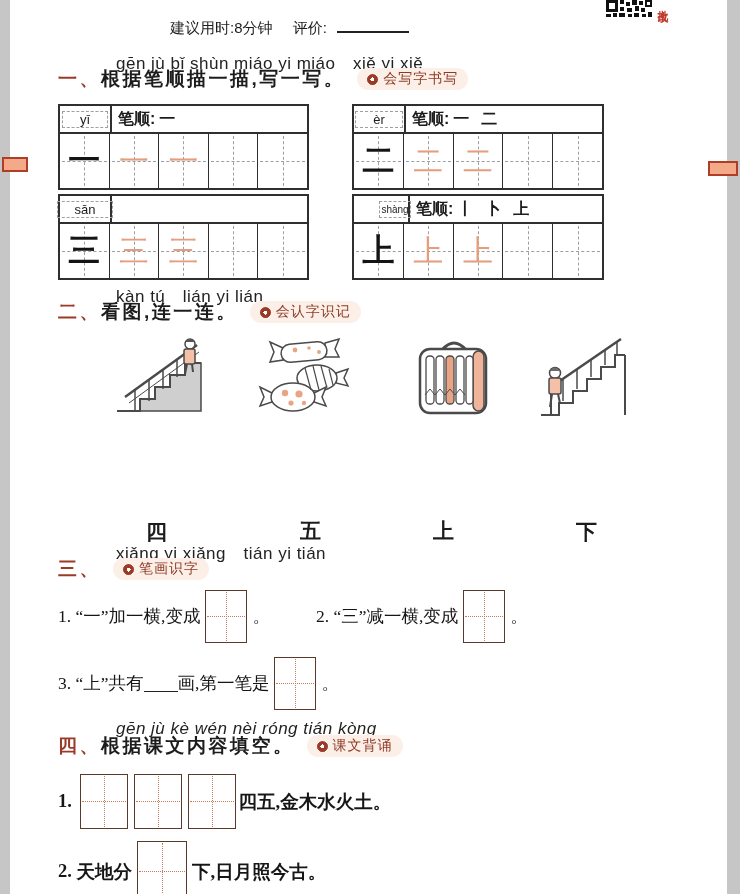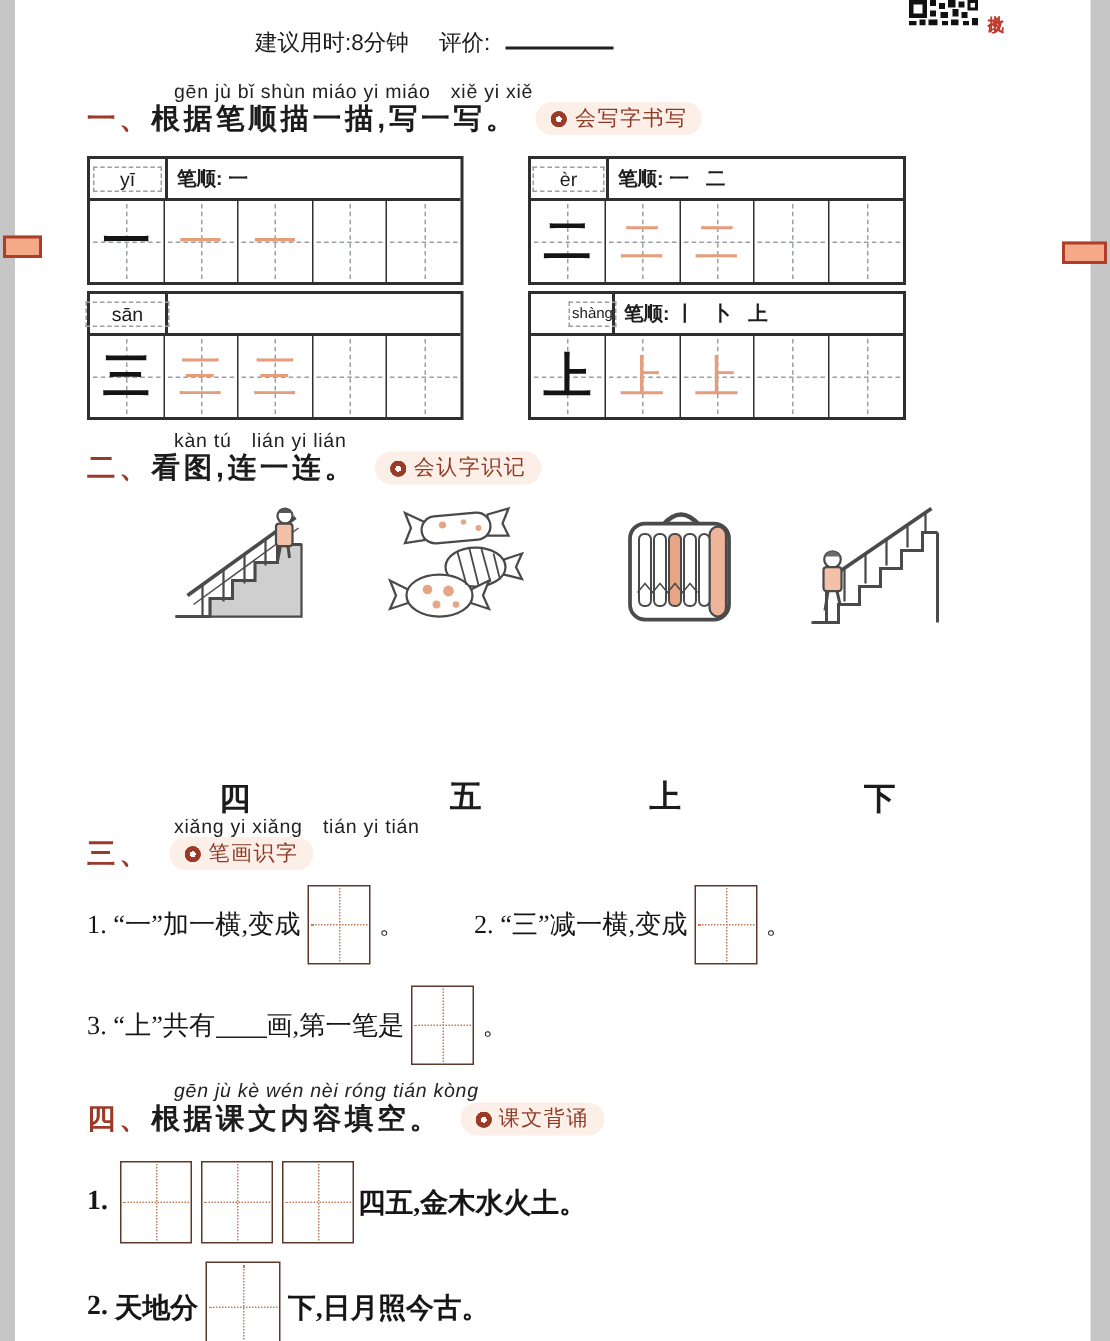--- a/index.html
+++ b/index.html
@@ -15,38 +15,38 @@
   .tab.r{right:2px;top:161px;width:26px;}
 
   .qr{position:absolute;left:606px;top:0;width:46px;height:17px;}
   .qr-label{position:absolute;left:656px;top:1px;writing-mode:vertical-rl;
             font-size:11px;line-height:13px;color:#c0392b;font-weight:bold;
             font-family:"Liberation Serif",serif;letter-spacing:2px;}
 
   .hdr-line{position:absolute;left:170px;top:17px;font-size:15px;font-weight:normal;white-space:nowrap;}
   .u-line{display:inline-block;width:72px;border-bottom:2px solid #222;height:14px;margin-left:6px;}
 
-  .pinyin{position:absolute;font-size:13px;letter-spacing:.5px;color:#222;white-space:nowrap;}
+  .pinyin{position:absolute;font-size:17px;letter-spacing:.5px;color:#222;white-space:nowrap;}
   .sec-head{position:absolute;display:flex;align-items:center;white-space:nowrap;
             font-size:19px;font-weight:bold;letter-spacing:2.5px;}
   .sec-num{color:#9c3a28;}
   .badge{display:inline-flex;align-items:center;gap:5px;margin-left:12px;
          background:#fcefe8;border-radius:12px;padding:2px 10px;
          font-size:14px;font-weight:normal;letter-spacing:1px;color:#8e3b25;
          font-family:"Liberation Serif",serif;}
   .badge-icon{width:11px;height:11px;border-radius:50%;flex:0 0 auto;
               background:radial-gradient(circle at center,#ffffff 0 2px,#9c3a28 2px 5.5px,#fcefe8 5.5px);}
 
   
   .wgrid{position:absolute;width:247px;border:2px solid #2f2f2f;background:#fff;}
   .wg-head{display:flex;height:26px;border-bottom:2px solid #2f2f2f;align-items:center;}
   .wg-pyc{width:50px;height:100%;border-right:2px solid #2f2f2f;display:flex;
           align-items:center;justify-content:center;}
   .wg-py{border:1px dashed #9aa0a6;padding:0 17px;font-size:13px;line-height:15px;}
-  .wg-bs{flex:1;padding-left:6px;font-size:13px;font-weight:bold;white-space:nowrap;}
+  .wg-bs{flex:1;padding-left:6px;font-size:16px;font-weight:bold;white-space:nowrap;}
   .wg-strokes{font-family:"Liberation Serif",serif;font-weight:bold;margin-left:4px;letter-spacing:4px;}
   .wg-body{display:flex;height:54px;}
   .wg-cell{flex:1;position:relative;border-right:1.5px solid #2f2f2f;
            display:flex;align-items:center;justify-content:center;
            font-family:"Liberation Serif",serif;}
   .wg-cell:last-child{border-right:none;}
   .wg-cell::before{content:"";position:absolute;left:2px;right:2px;top:50%;
                    border-top:1px dashed #9aa0a6;}
   .wg-cell::after{content:"";position:absolute;top:2px;bottom:2px;left:50%;
                   border-left:1px dashed #9aa0a6;}

